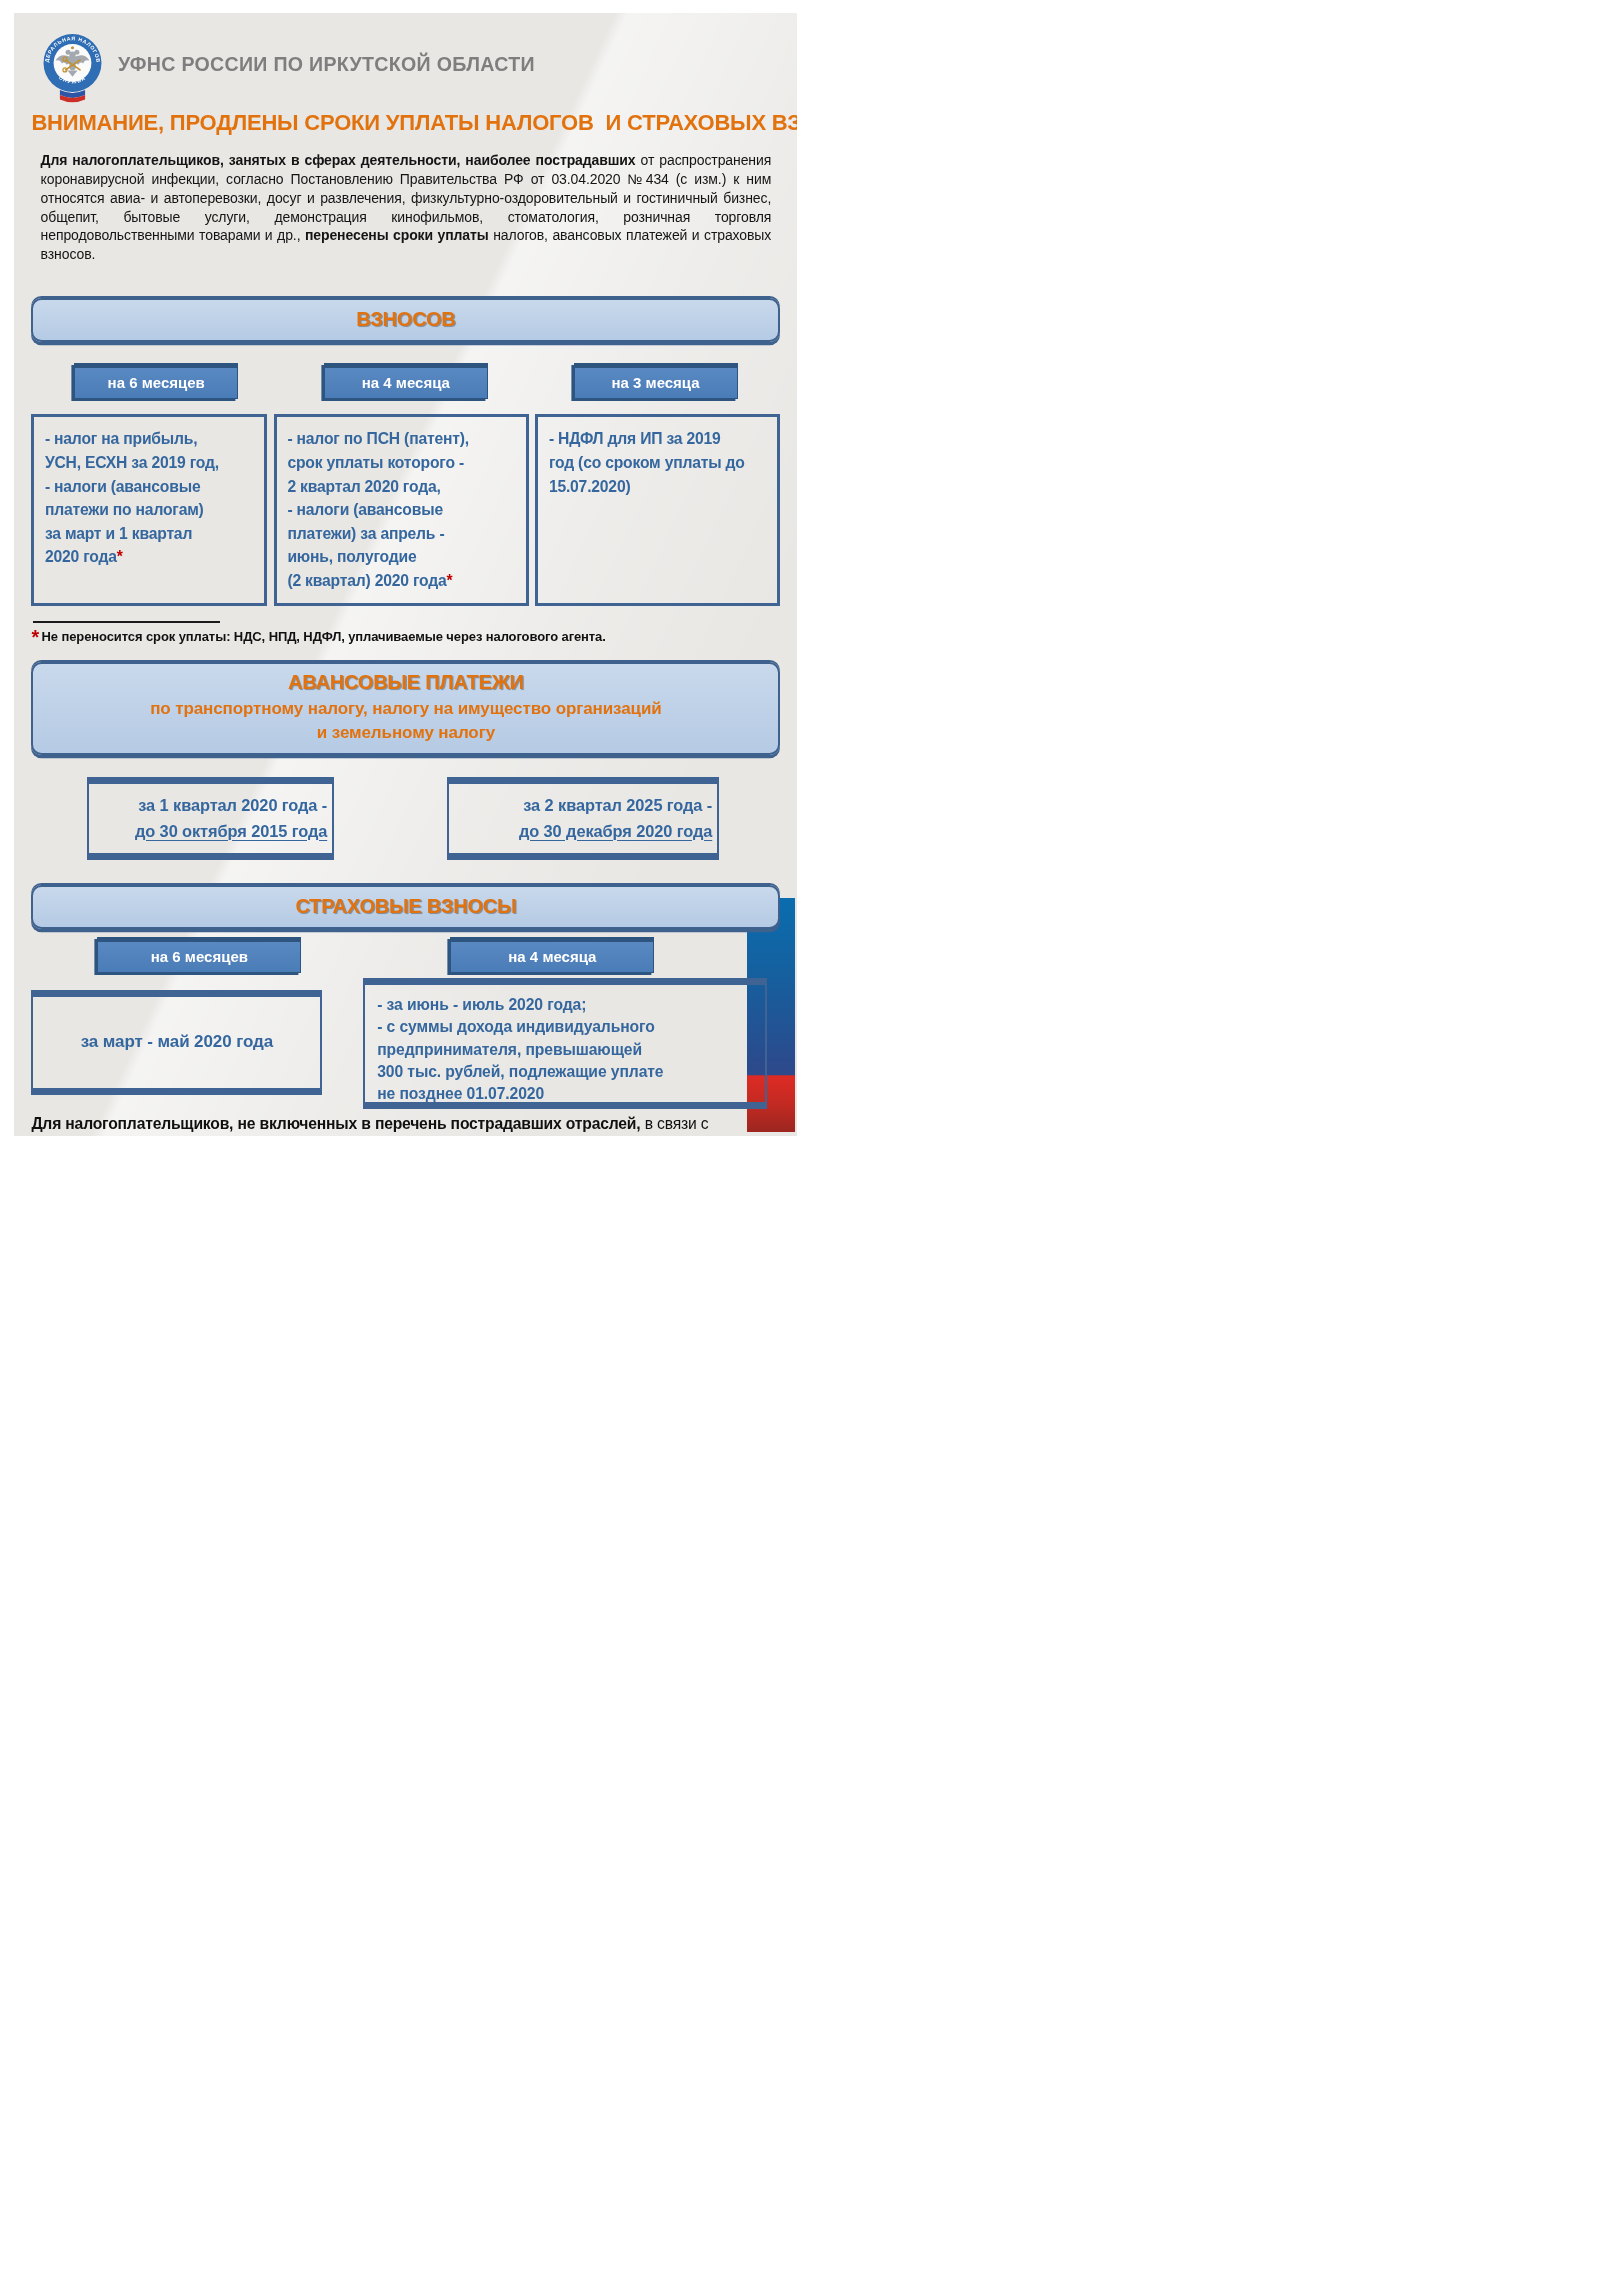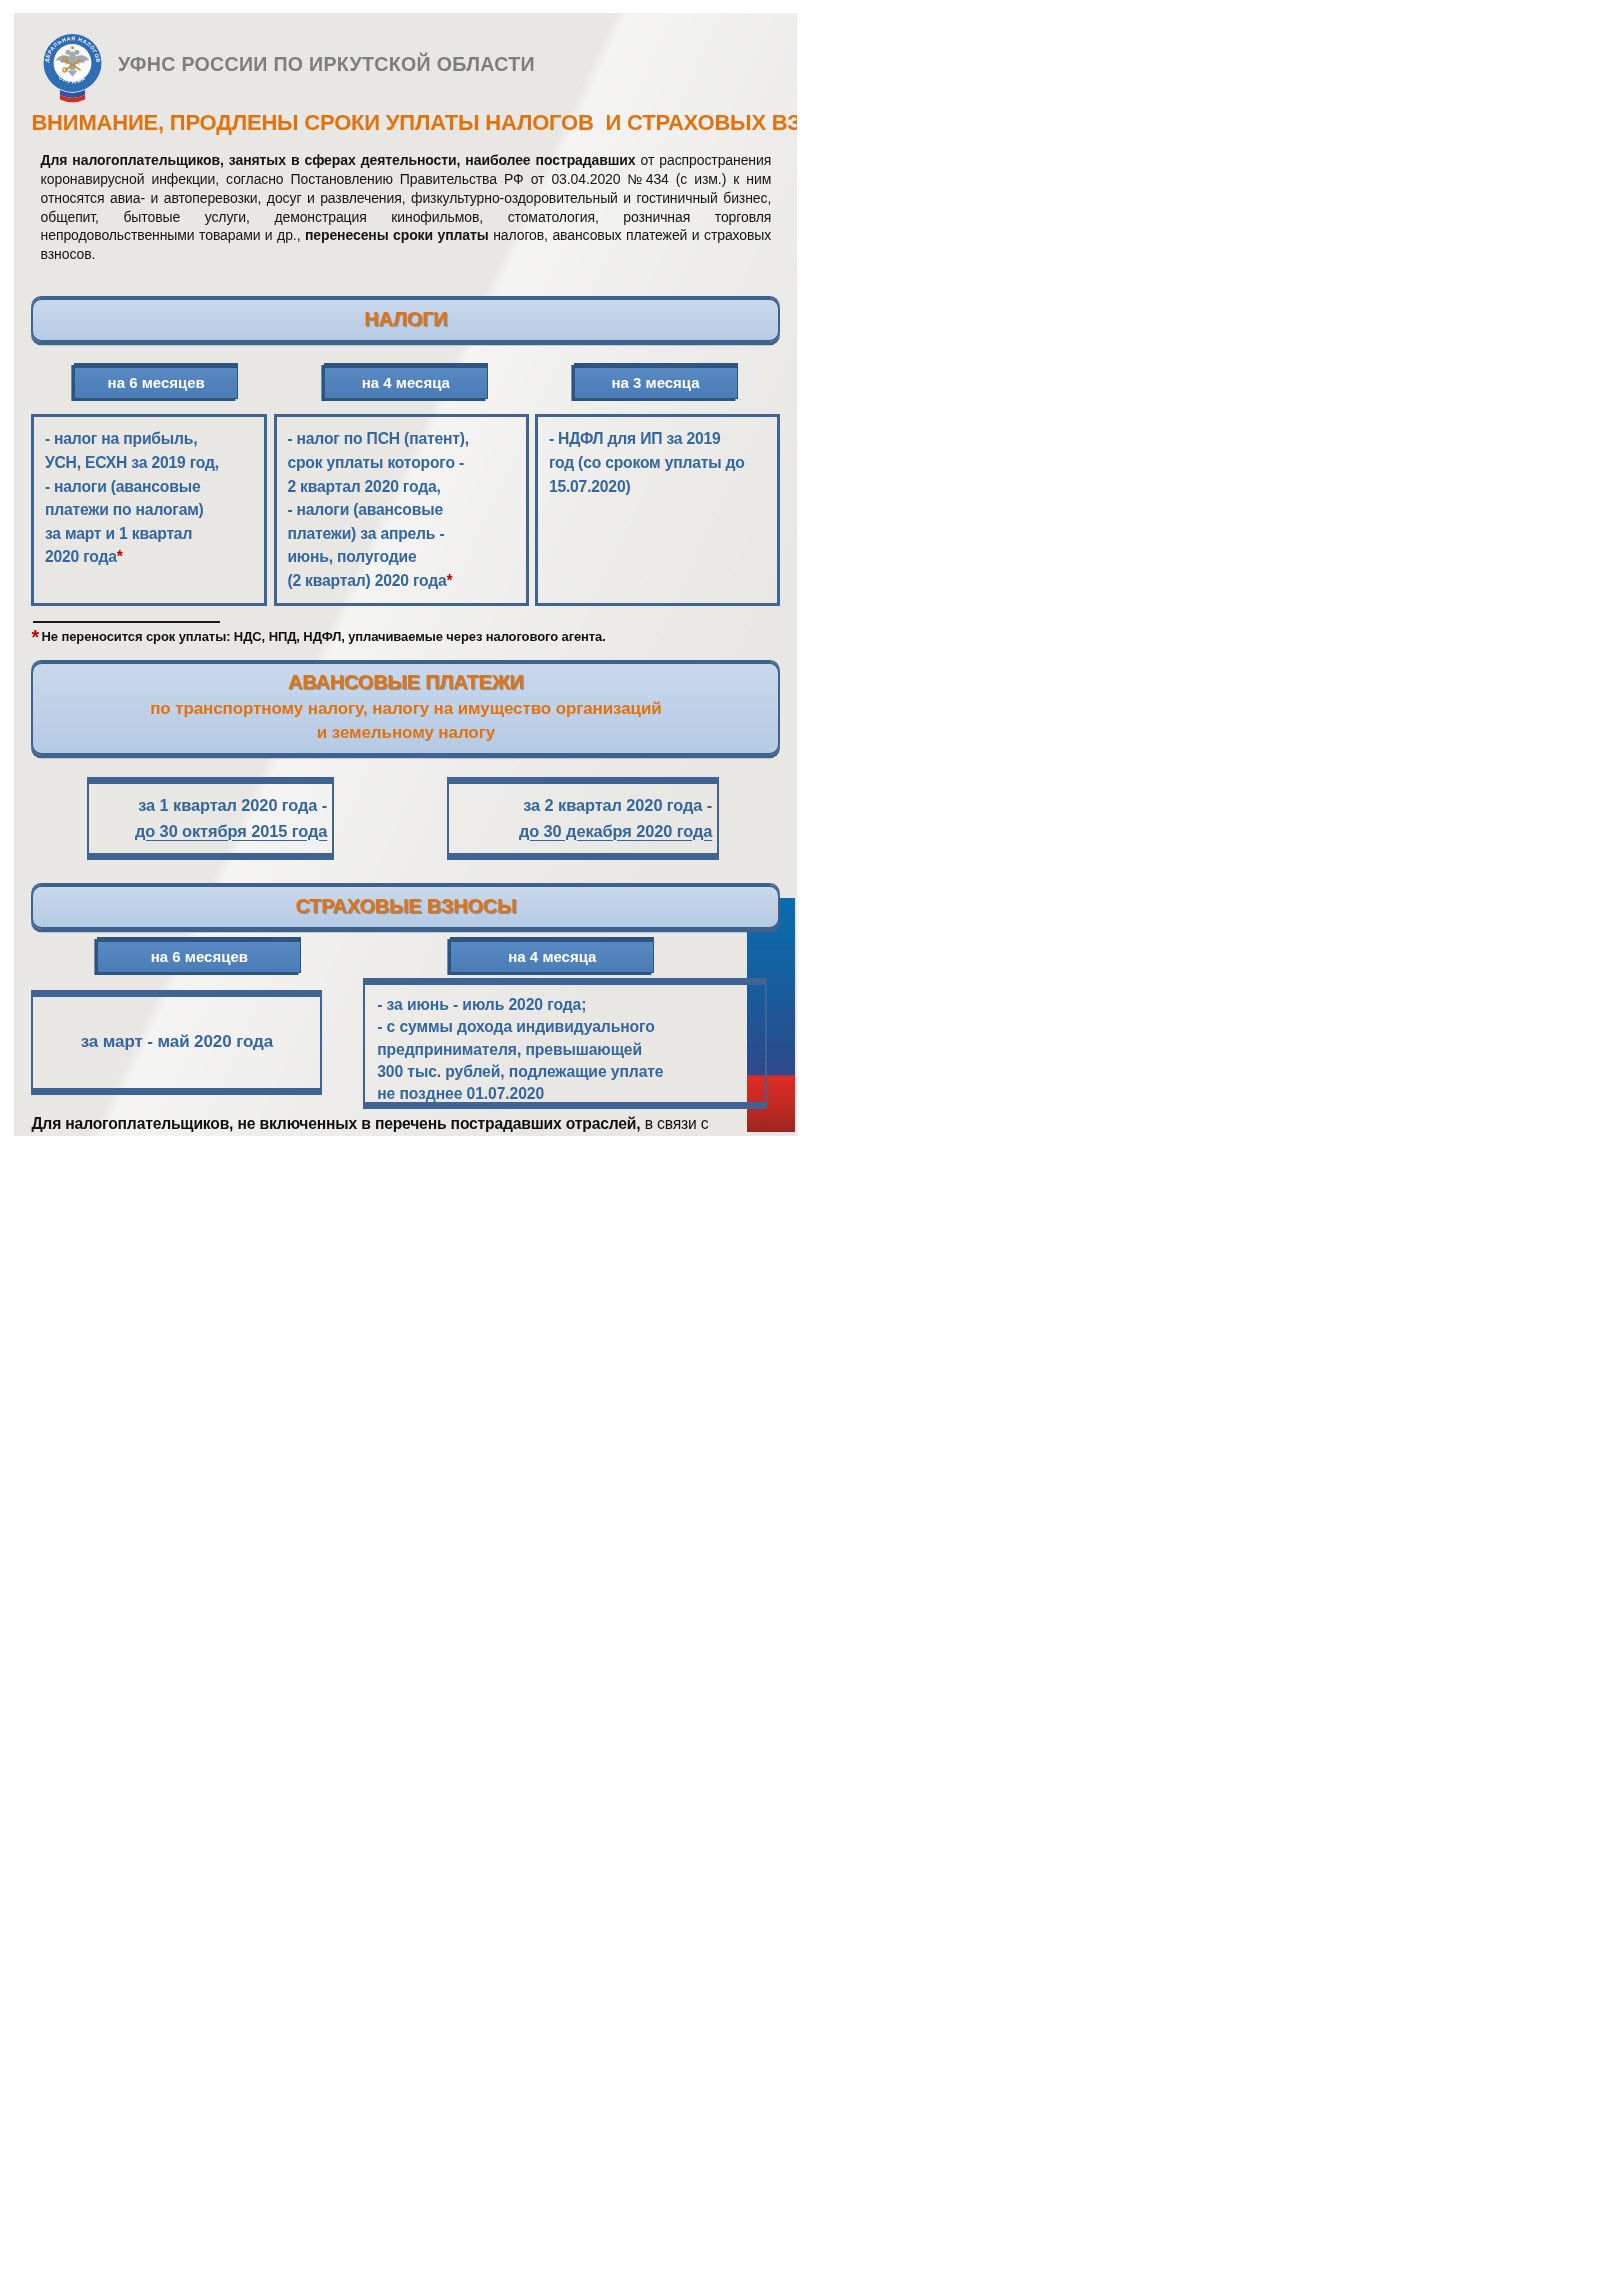--- a/index.html
+++ b/index.html
@@ -117,21 +117,21 @@
         </svg>
       </div>
       <div class="org-title">УФНС РОССИИ ПО ИРКУТСКОЙ ОБЛАСТИ</div>
     </div>
 
     <div class="main-title">ВНИМАНИЕ, ПРОДЛЕНЫ СРОКИ УПЛАТЫ НАЛОГОВ  И СТРАХОВЫХ ВЗНОСОВ</div>
 
     <p class="intro"><span class="b">Для налогоплательщиков, занятых в сферах деятельности, наиболее пострадавших</span><span> от распространения коронавирусной инфекции, согласно Постановлению Правительства РФ от 03.04.2020 №434 (с изм.) к ним относятся авиа- и автоперевозки, досуг и развлечения, физкультурно-оздоровительный и гостиничный бизнес, общепит, бытовые услуги, демонстрация кинофильмов, стоматология, розничная торговля непродовольственными товарами и др., </span><span class="b">перенесены сроки уплаты</span><span> налогов, авансовых платежей и страховых взносов.</span></p>
 
     <div class="section-bar slim">
-      <span class="bar-title">НАЛОГИ</span>
+      <span class="bar-title">ВЗНОСОВ</span>
     </div>
 
     <div class="badge-row3">
       <div class="badge">на 6 месяцев</div>
       <div class="badge">на 4 месяца</div>
       <div class="badge">на 3 месяца</div>
     </div>
 
     <div class="box-row3">
       <div class="tax-box"><span class="pre">- налог на прибыль,
@@ -162,21 +162,21 @@
       <div class="bar-sub">по транспортному налогу, налогу на имущество организаций</div>
       <div class="bar-sub" style="margin-top:3.9px;">и земельному налогу</div>
     </div>
 
     <div class="quarter-row">
       <div class="quarter-box q1">
         <div>за 1 квартал 2020 года -</div>
         <div class="u">до 30 октября 2015 года</div>
       </div>
       <div class="quarter-box q2">
-        <div>за 2 квартал 2020 года -</div>
+        <div>за 2 квартал 2025 года -</div>
         <div class="u">до 30 декабря 2020 года</div>
       </div>
     </div>
 
     <div class="section-bar slim" style="margin-top:25px;">
       <span class="bar-title">СТРАХОВЫЕ ВЗНОСЫ</span>
     </div>
 
     <div class="badge-row2">
       <div class="badge">на 6 месяцев</div>

